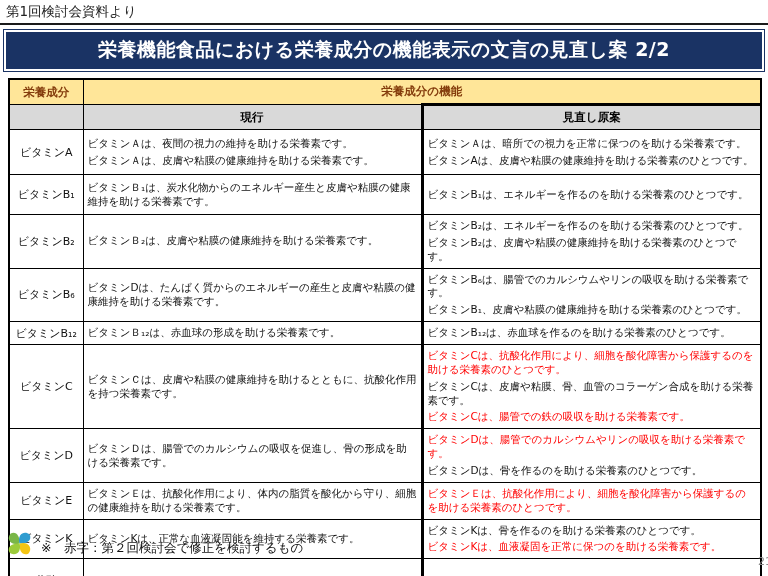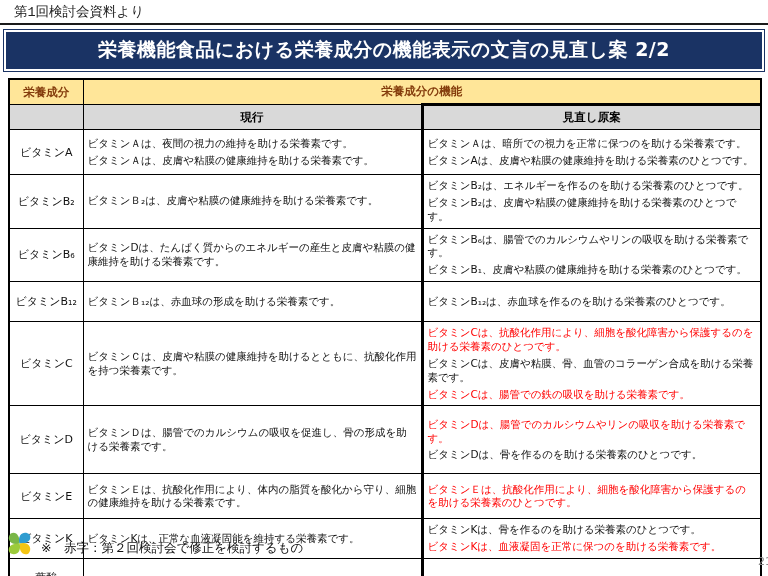--- a/index.html
+++ b/index.html
@@ -6,23 +6,23 @@
   body{
     width:768px;height:576px;position:relative;overflow:hidden;
     background:#ffffff;
     font-family:"DejaVu Sans","Liberation Sans",sans-serif;
     color:#1a1a1a;
   }
   .slide{position:absolute;inset:0;}
 
   
   .source-note{
-    font-size:13.5px;color:#222;padding:3px 0 2px 14px;
+    font-size:13.5px;color:#222;padding:3px 0 2px 6px;
     border-bottom:2px solid #1a1a1a;
-    width:768px;box-sizing:border-box;font-family:Liberation Mono, monospace;
+    width:768px;box-sizing:border-box;
   }
 
   
   .title-bar{
     margin:4px 3px 6px 3px;
     border:1px solid var(--title-bg,#1a3364);
     background:#ffffff;padding:2px;
   }
   .title-inner{
     background:var(--title-bg,#1a3364);
@@ -112,20 +112,29 @@
           <td class="current">
             <div class="stmt">ビタミンＡは、夜間の視力の維持を助ける栄養素です。</div>
             <div class="stmt">ビタミンＡは、皮膚や粘膜の健康維持を助ける栄養素です。</div>
           </td>
           <td class="proposed proposed-col">
             <div class="stmt">ビタミンＡは、暗所での視力を正常に保つのを助ける栄養素です。</div>
             <div class="stmt">ビタミンAは、皮膚や粘膜の健康維持を助ける栄養素のひとつです。</div>
           </td>
         </tr>
         <tr>
+          <td class="nutrient">ビタミンB₁</td>
+          <td class="current">
+            <div class="stmt">ビタミンＢ₁は、炭水化物からのエネルギー産生と皮膚や粘膜の健康維持を助ける栄養素です。</div>
+          </td>
+          <td class="proposed proposed-col">
+            <div class="stmt">ビタミンB₁は、エネルギーを作るのを助ける栄養素のひとつです。</div>
+          </td>
+        </tr>
+        <tr>
           <td class="nutrient">ビタミンB₂</td>
           <td class="current">
             <div class="stmt">ビタミンＢ₂は、皮膚や粘膜の健康維持を助ける栄養素です。</div>
           </td>
           <td class="proposed proposed-col">
             <div class="stmt">ビタミンB₂は、エネルギーを作るのを助ける栄養素のひとつです。</div>
             <div class="stmt">ビタミンB₂は、皮膚や粘膜の健康維持を助ける栄養素のひとつです。</div>
           </td>
         </tr>
         <tr>

